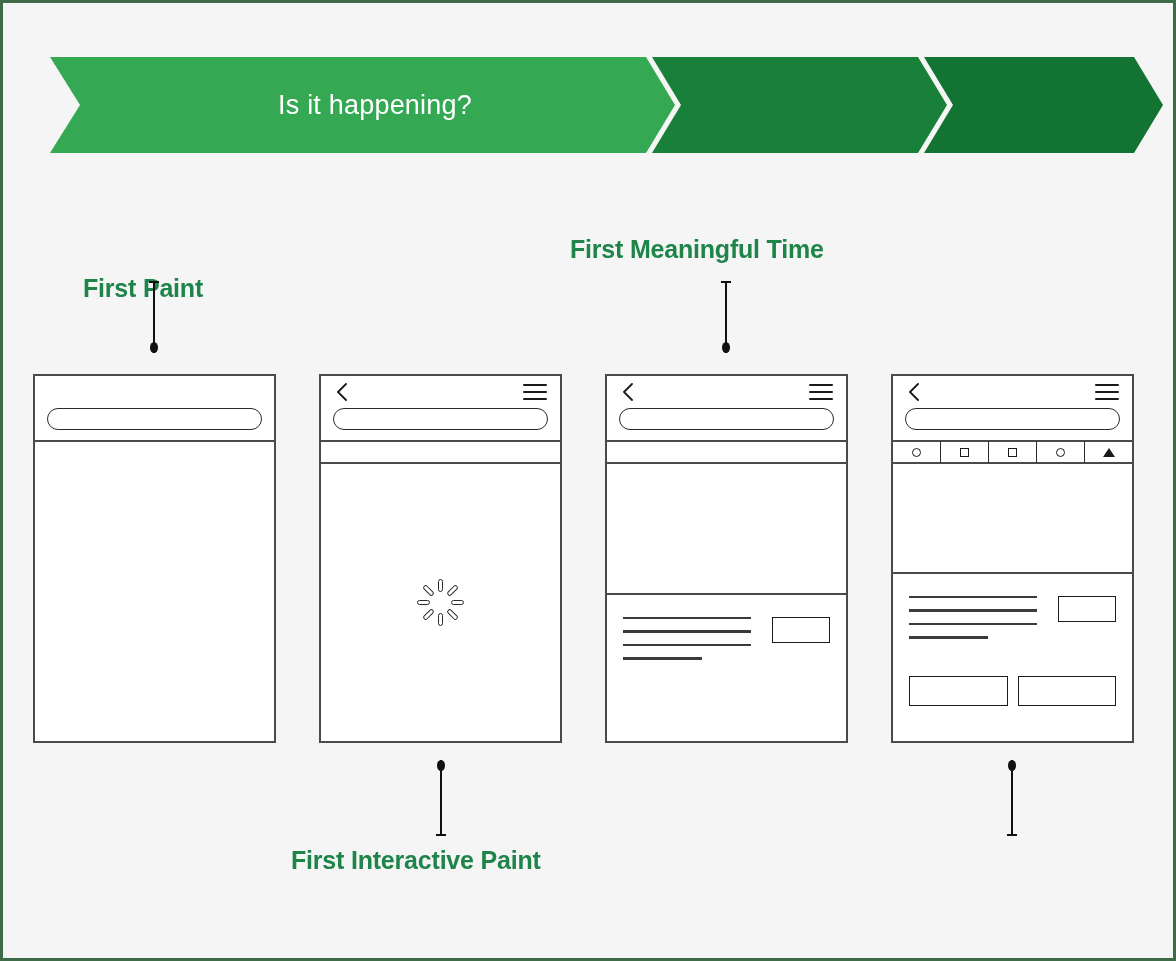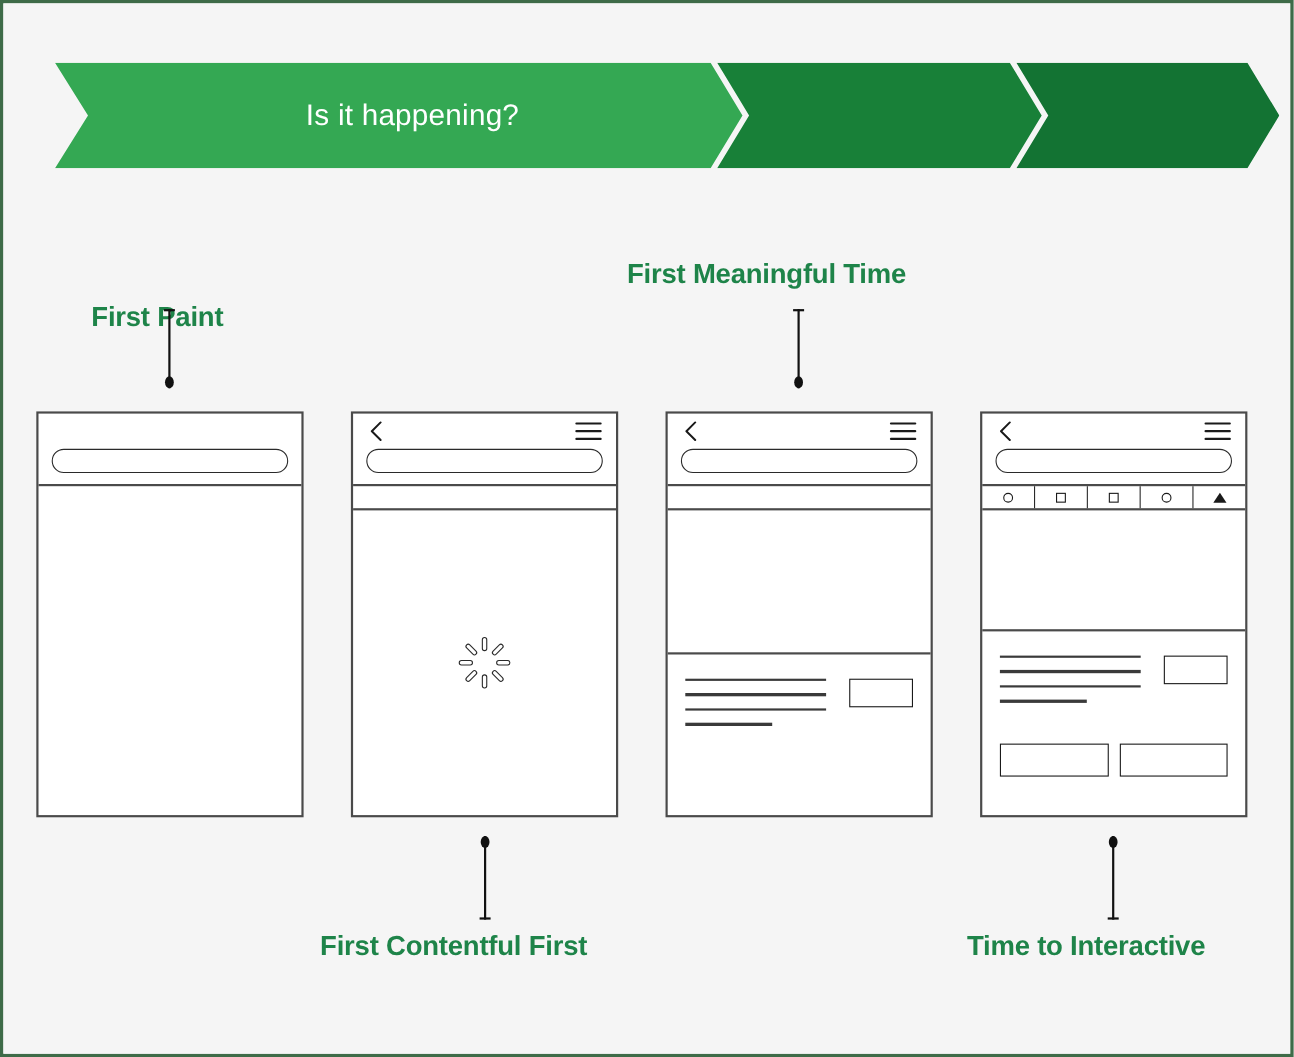--- a/index.html
+++ b/index.html
@@ -415,25 +415,22 @@
       </div>
     </div>
   </div>
 
   <div class="leader up" style="left:433px; top:757px; height:76px;">
     <div class="dot"></div>
     <div class="stem"></div>
     <div class="cap"></div>
   </div>
   <div class="metric" style="left:288px; top:843px;">
-    <div class="metric-text">First Contentful First</div>
+    <div class="metric-text">First Interactive Paint</div>
   </div>
 
   <div class="leader up" style="left:1004px; top:757px; height:76px;">
     <div class="dot"></div>
     <div class="stem"></div>
     <div class="cap"></div>
   </div>
-  <div class="metric" style="left:876px; top:843px;">
-    <div class="metric-text">Time to Interactive</div>
-  </div>
 
 </div>
 
 </body></html>

